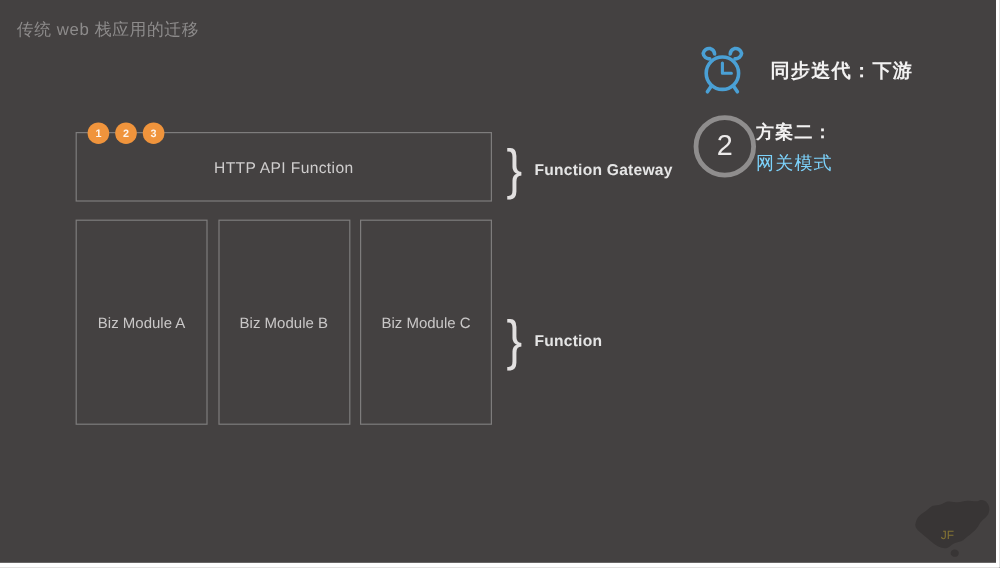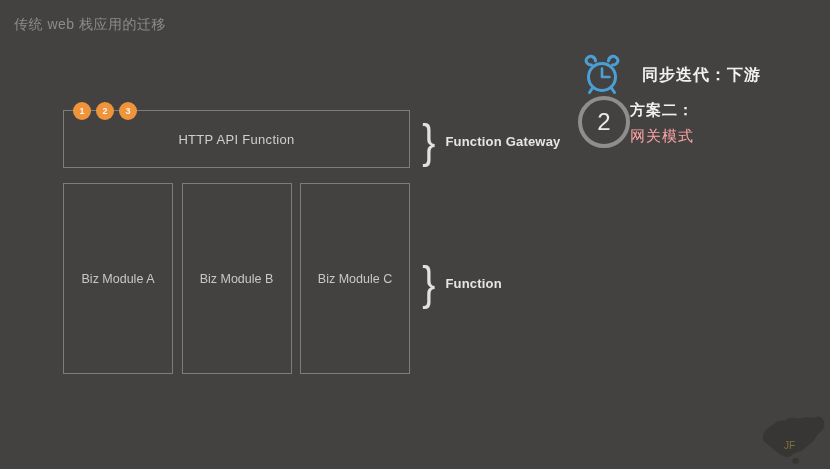--- a/index.html
+++ b/index.html
@@ -28,53 +28,53 @@
     display:flex; align-items:center; justify-content:center;
     font-size:9px; font-weight:700; color:rgba(255,255,255,0.9);
   }
 
   
   .modules {
     position:absolute; left:63px; top:183px; width:347px; height:171px;
     display:flex; justify-content:space-between;
   }
   .module-box {
-    width:110px; height:191px;
+    width:110px; height:171px;
     border:1px solid #7e7c7c;
     display:flex; align-items:center; justify-content:center;
     font-size:12.5px; color:#c9c7c7;
   }
 
   
   .brace-row {
     position:absolute; display:flex; align-items:center;
     height:54px;
   }
   .brace-row.gateway { left:421px; top:114px; }
   .brace-row.function { left:421px; top:256px; }
   .brace-glyph {
     font-size:46px; font-weight:100; color:#e2e0e0; line-height:54px;
     transform:scaleX(0.85);
   }
   .brace-label { margin-left:9px; font-size:13px; font-weight:600; color:#e5e5e5; letter-spacing:0.2px; }
 
   
-  .sync-row { position:absolute; left:582px; top:54px; display:flex; align-items:center; }
+  .sync-row { position:absolute; left:582px; top:38px; display:flex; align-items:center; }
   .sync-text { margin-left:20px; font-size:16px; font-weight:700; color:#f2f1f1; letter-spacing:1px; }
 
   
   .plan-row { position:absolute; left:578px; top:96px; display:flex; }
   .plan-circle {
     width:52px; height:52px; border:4px solid #8f8d8d; border-radius:50%;
     display:flex; align-items:center; justify-content:center;
     font-size:24px; color:#eceaea;
   }
   .plan-text { padding-top:5px; }
   .plan-title { font-size:15px; font-weight:700; color:#f2f1f1; margin-bottom:7px; letter-spacing:1px; }
-  .plan-subtitle { font-size:15px; color:#fca5a5; letter-spacing:1px; }
+  .plan-subtitle { font-size:15px; color:#7dd3fc; letter-spacing:1px; }
 
   
   .map-logo { position:absolute; right:1px; top:412px; width:74px; height:57px; z-index:1; }
   .map-logo-text { font-size:10px; fill:#8f7d33; opacity:0.85; font-family:"Liberation Sans", sans-serif; }
   .watermark {
     position:absolute; right:17px; top:441px; z-index:2;
     font-size:16px; color:#c9c7c7;
   }
 </style>
 </head>

